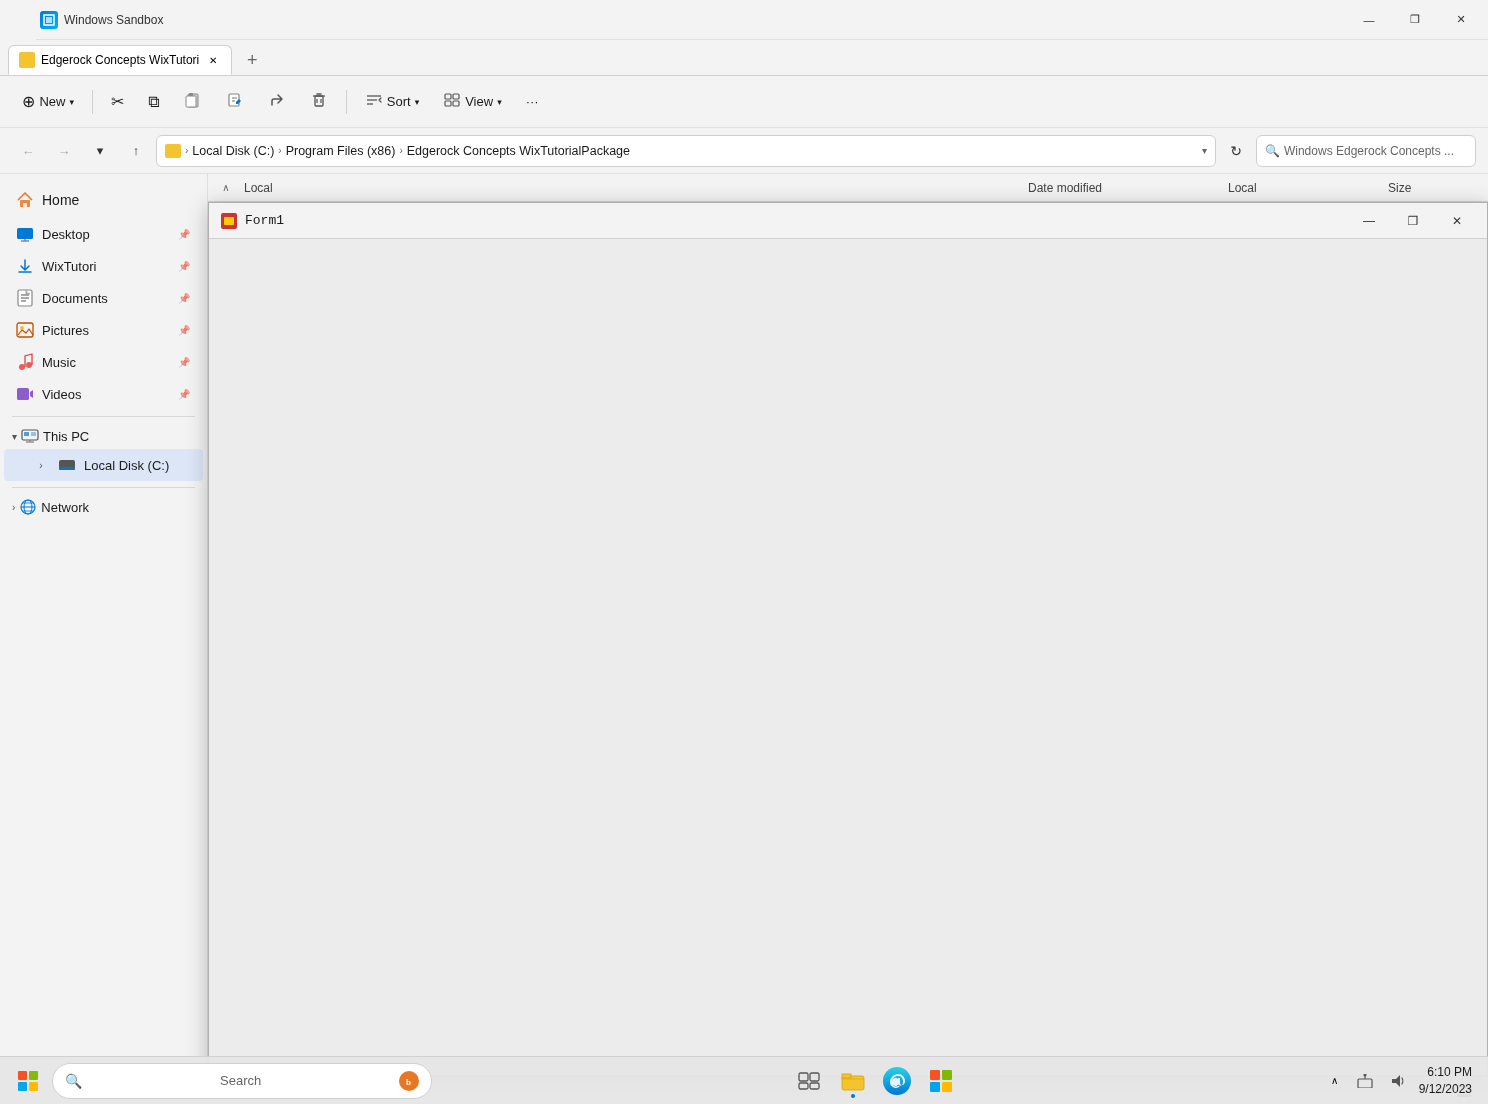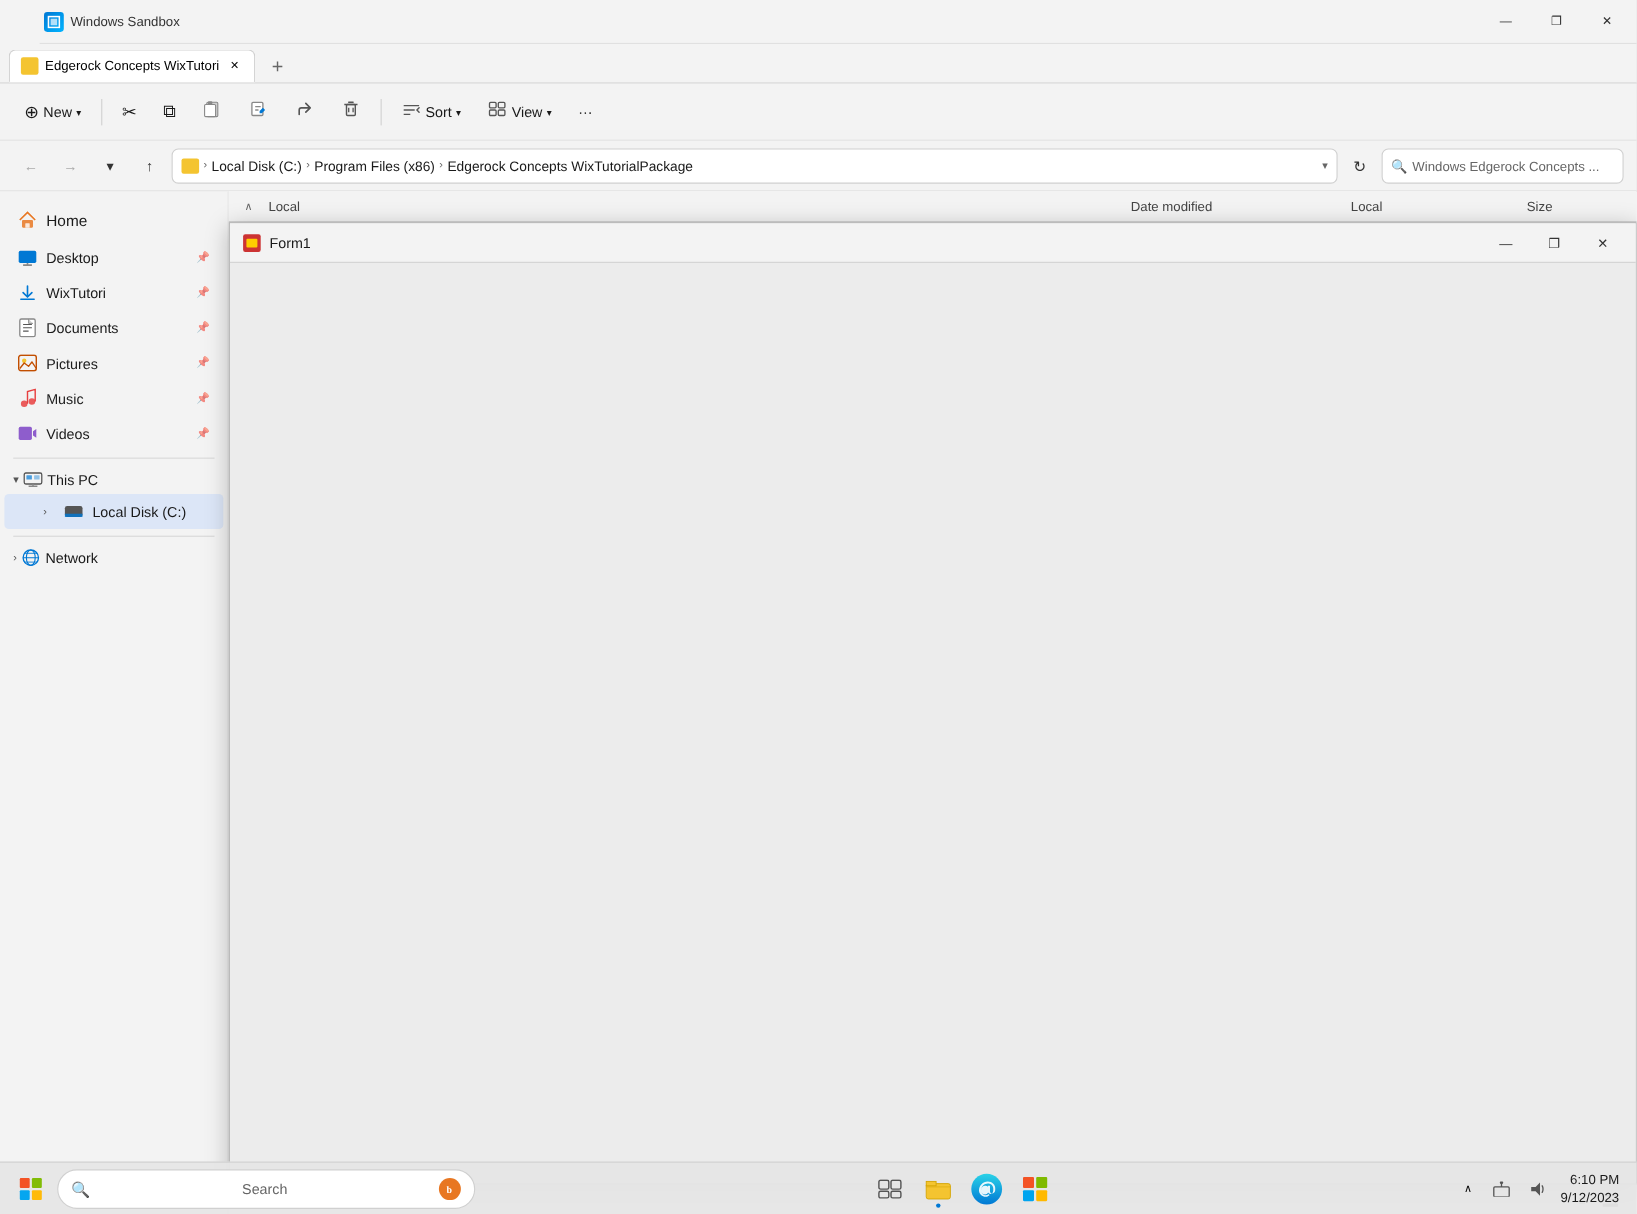--- a/index.html
+++ b/index.html
@@ -334,20 +334,21 @@
     }
     .form-icon-inner {
       width: 10px; height: 8px;
       background: #ffcc00;
       border-radius: 1px;
     }
     .form-title {
       font-size: 13px;
       color: #1a1a1a;
       flex: 1;
+      font-family: Liberation Mono, monospace;
     }
     .form-btn {
       width: 36px; height: 28px;
       display: flex; align-items: center; justify-content: center;
       cursor: pointer;
       font-size: 12px;
       color: #333;
       border-radius: 4px;
       background: transparent;
       border: none;

